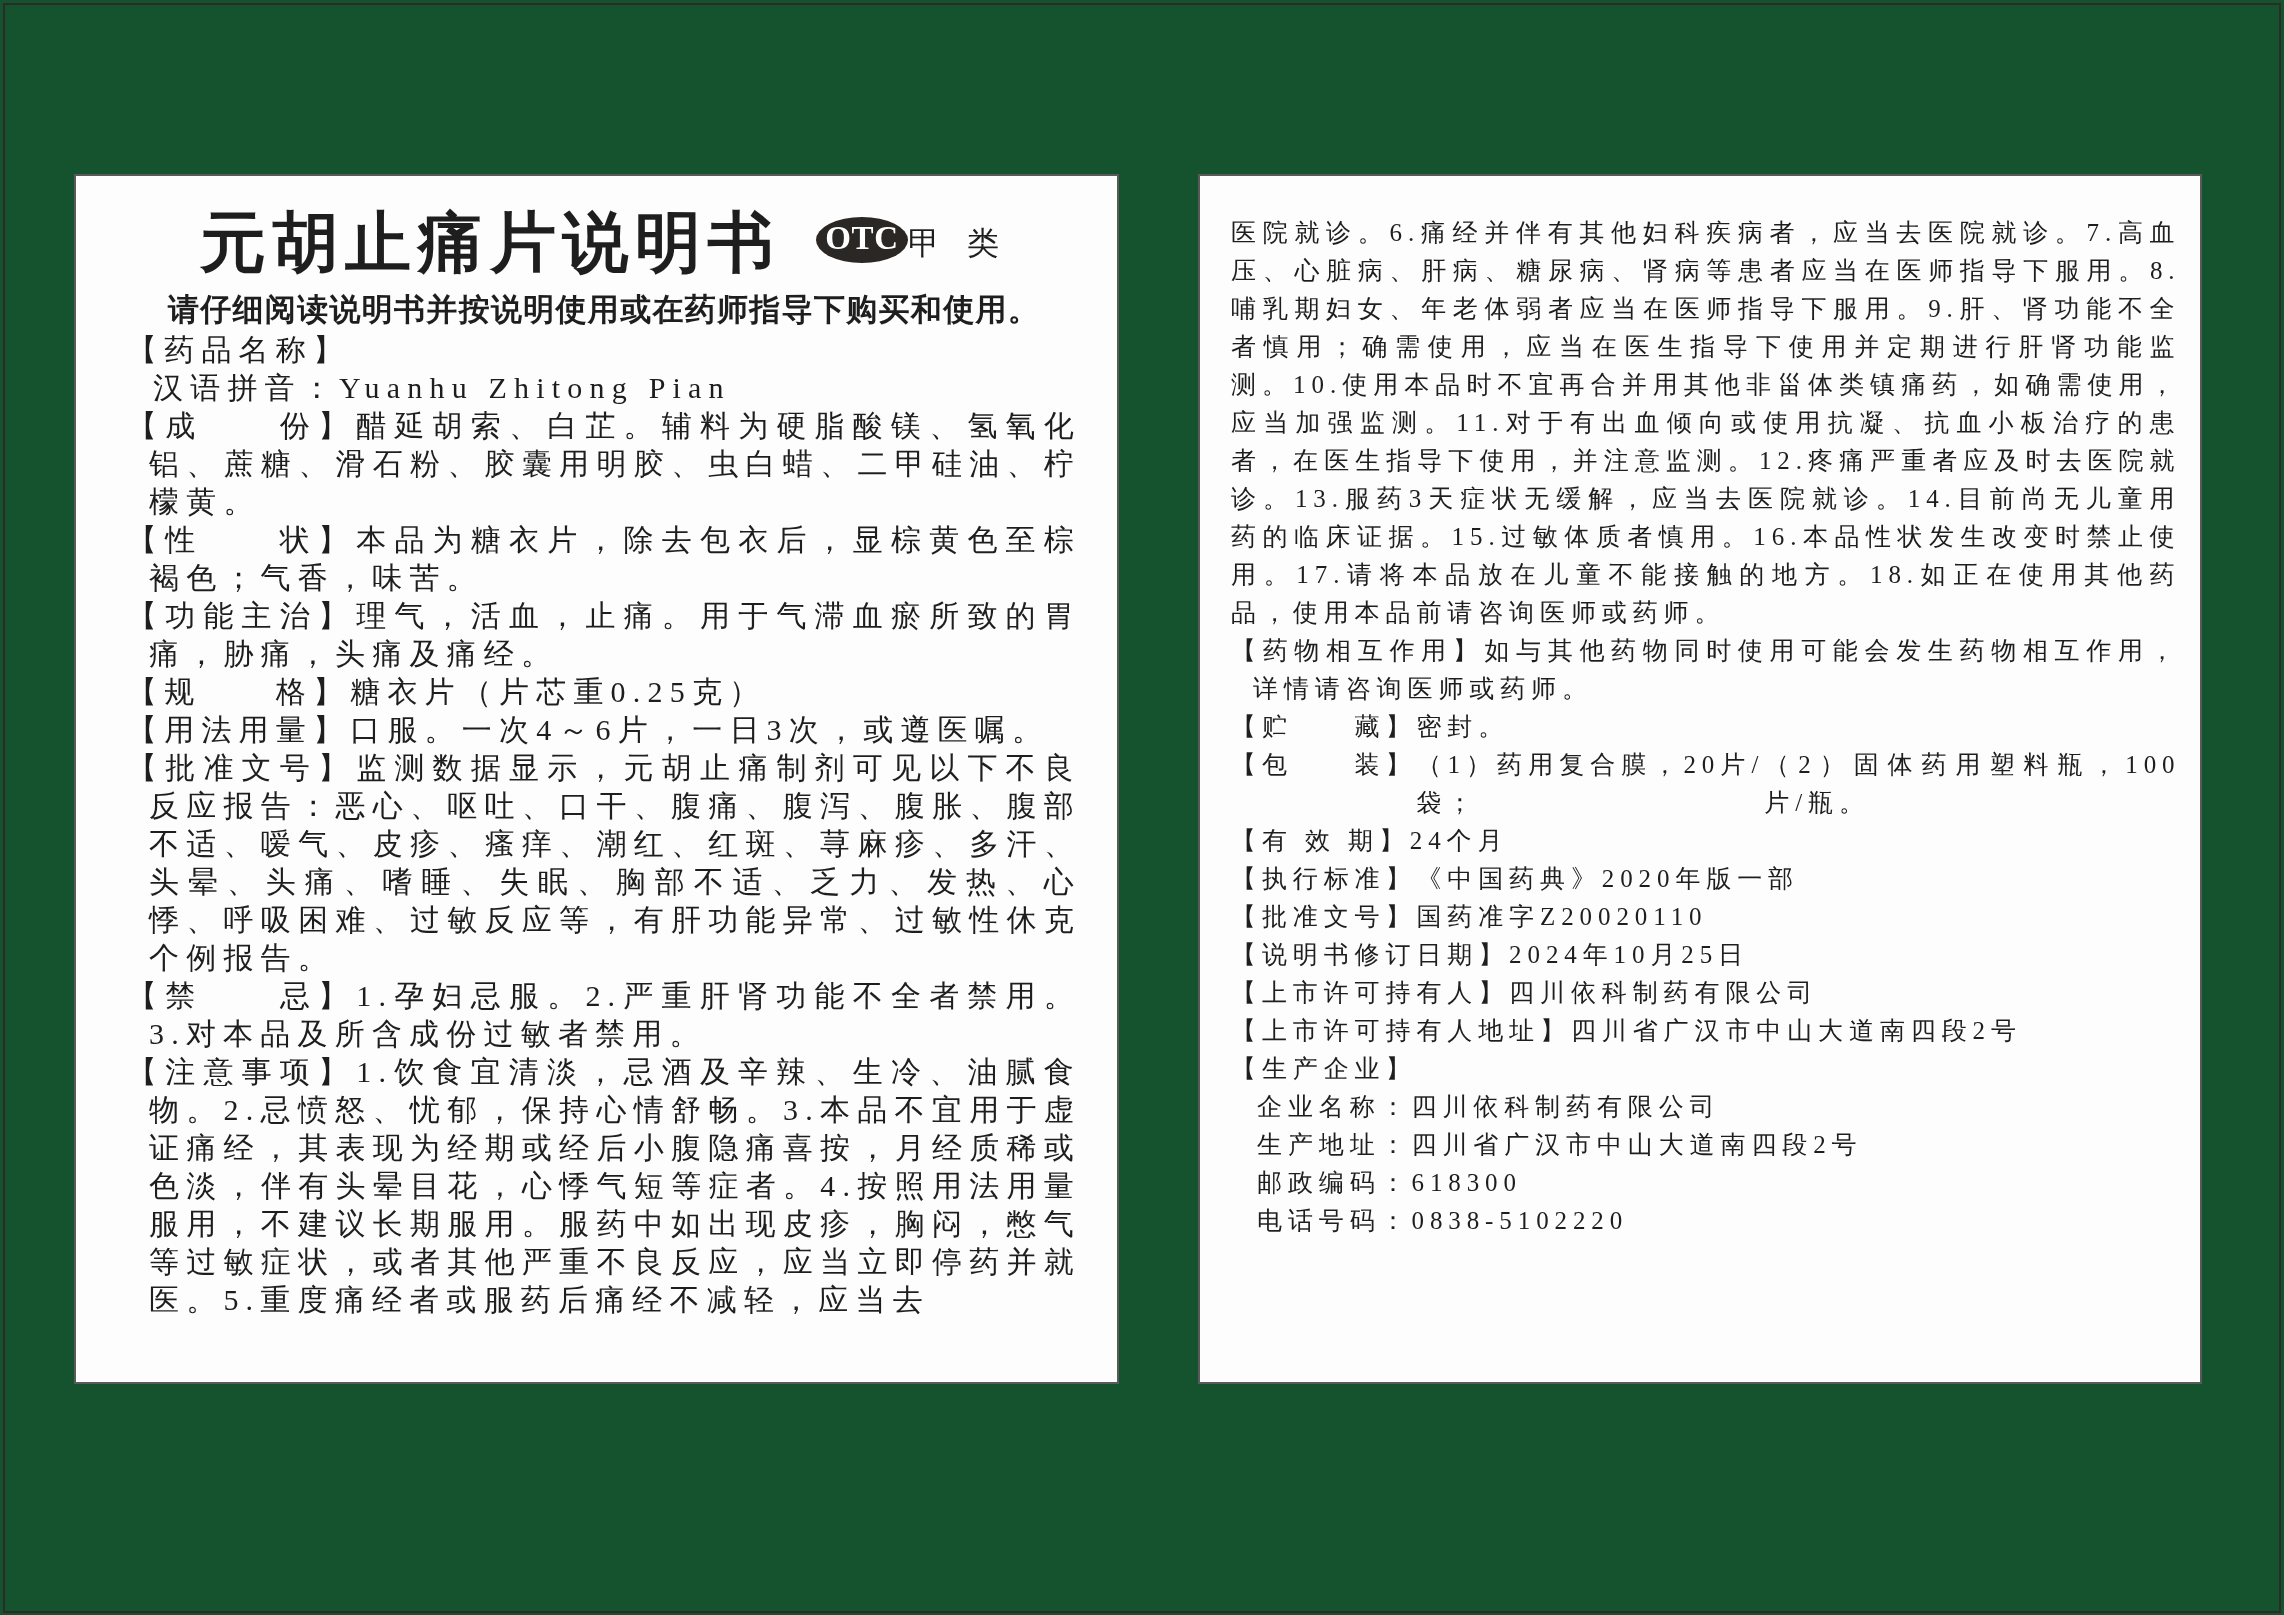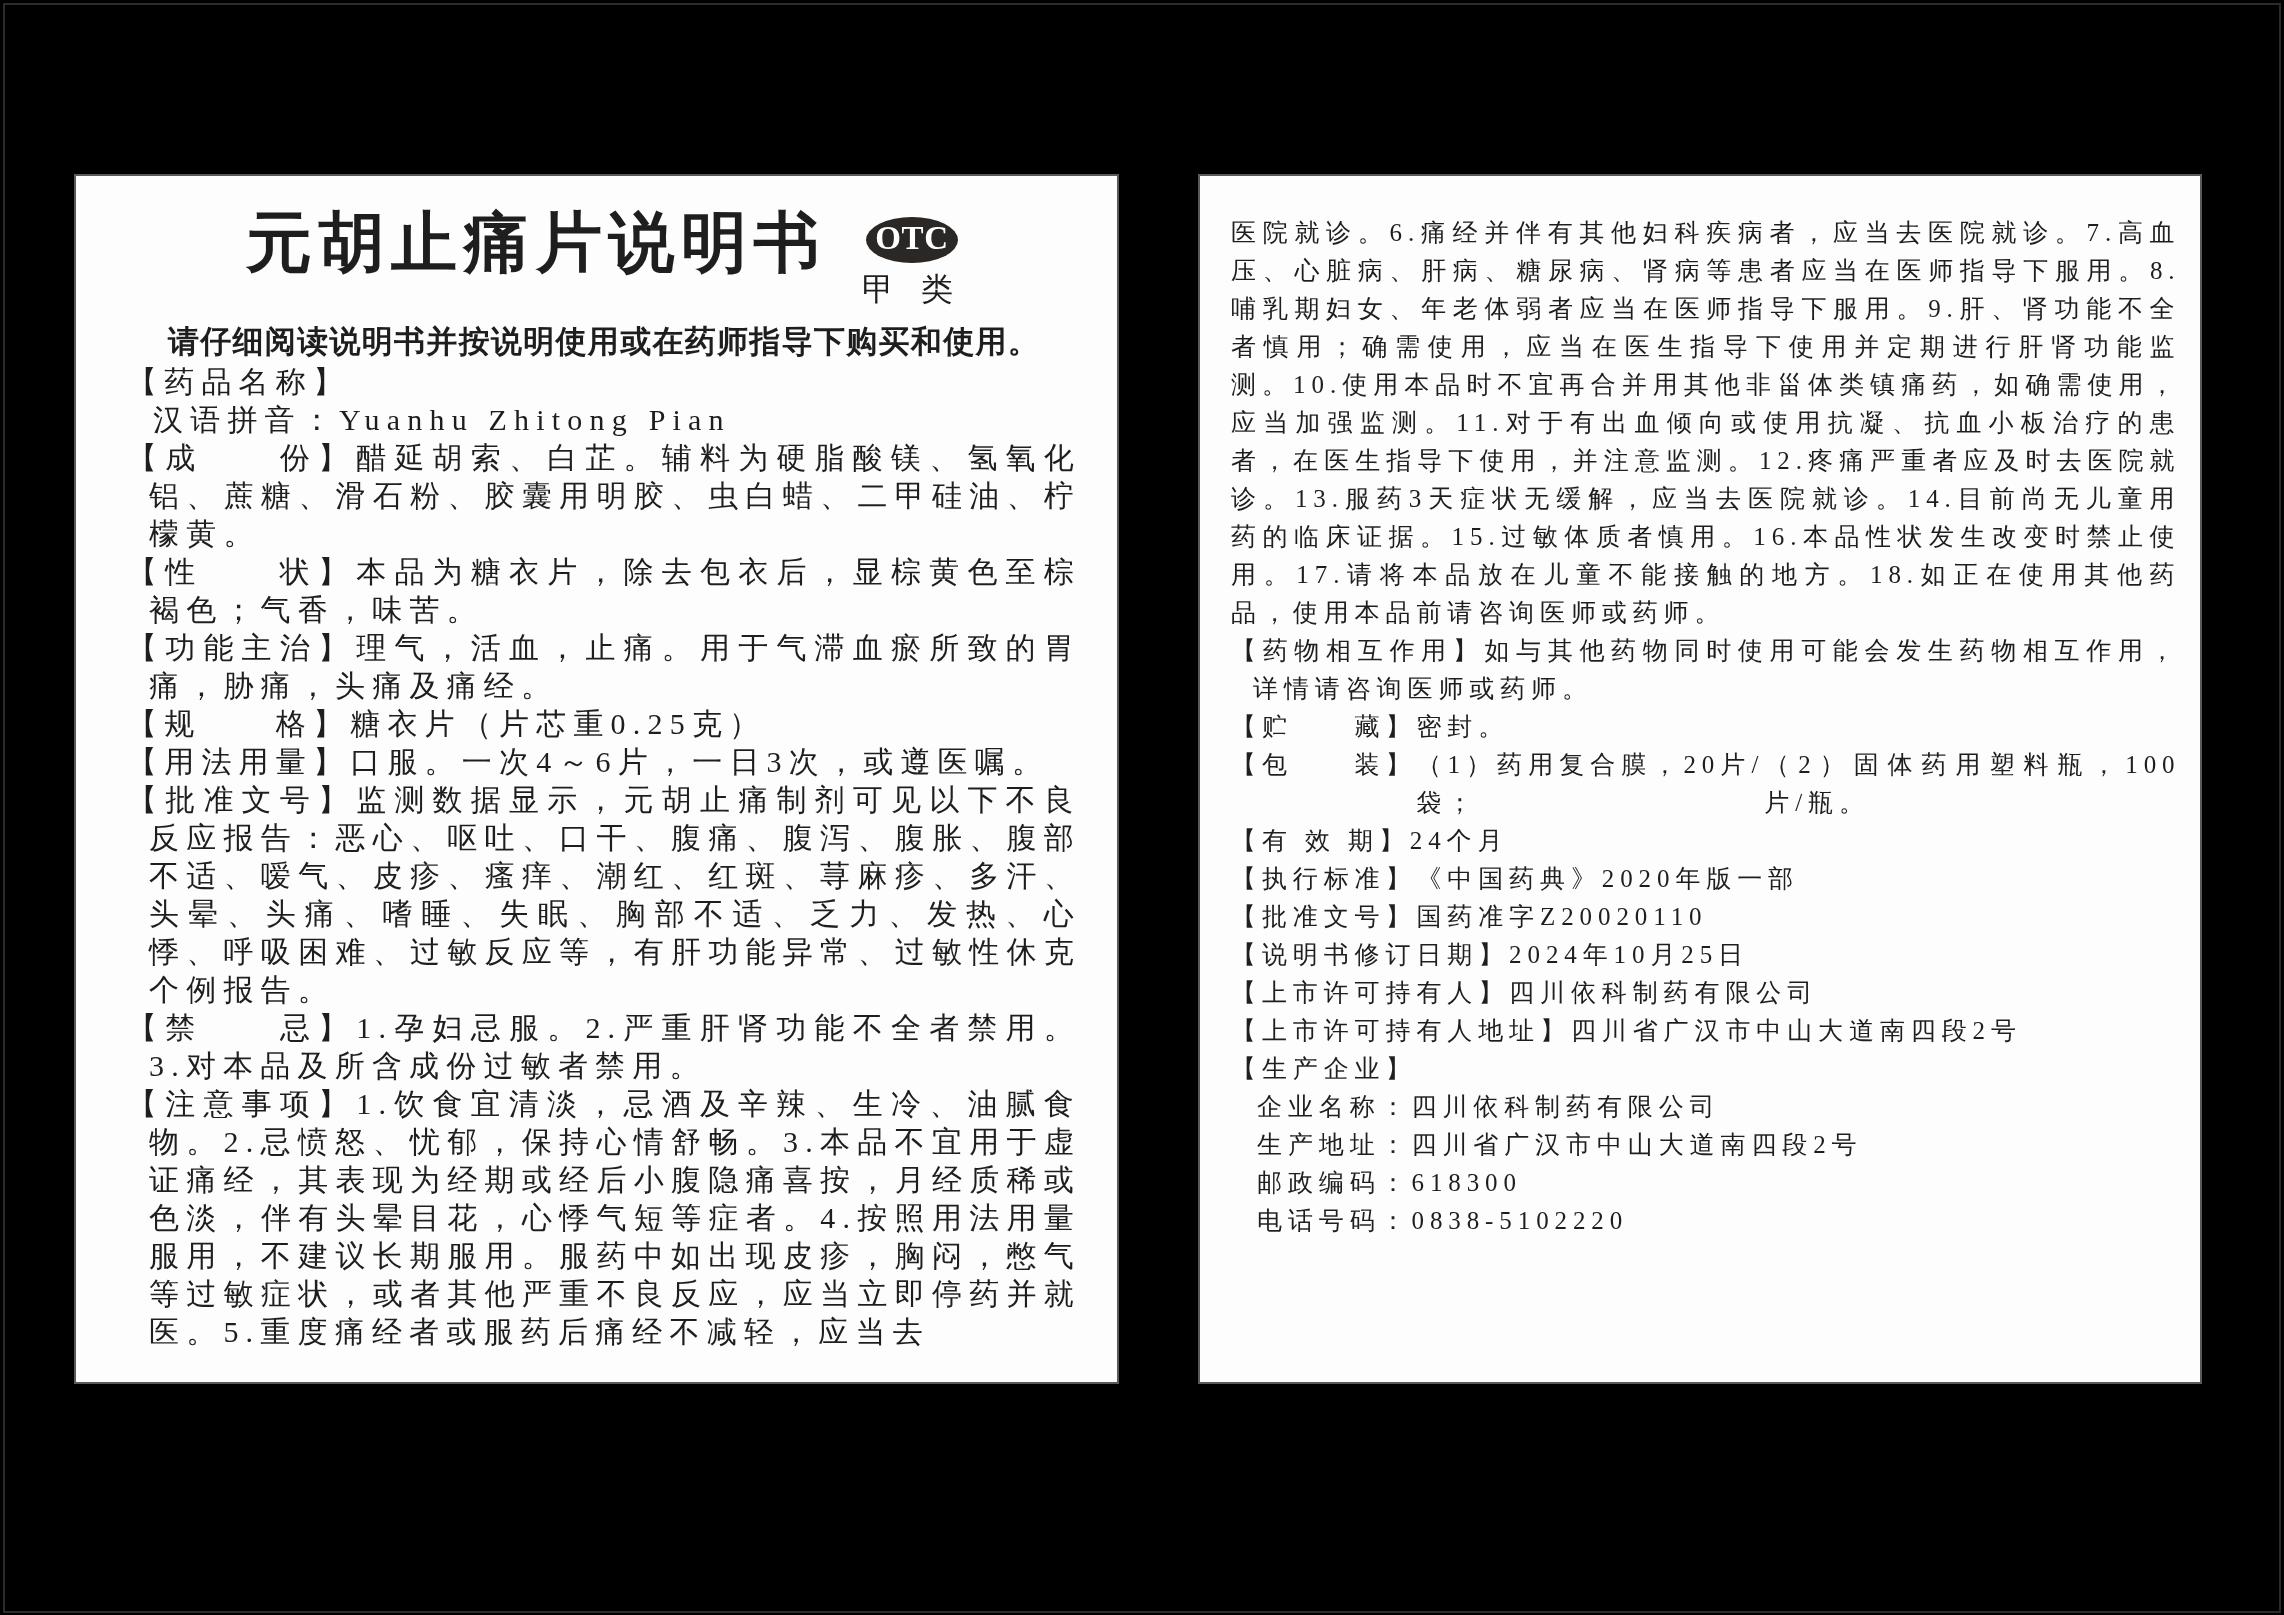--- a/index.html
+++ b/index.html
@@ -6,21 +6,21 @@
     margin: 0;
     padding: 0;
     background: #ffffff;
     font-family: "Liberation Serif", "DejaVu Serif", serif;
     color: #1e1e1e;
   }
   .canvas {
     position: relative;
     width: 2284px;
     height: 1616px;
-    background: #000000;
+    background: #14532d;
     overflow: hidden;
   }
   .outer-frame {
     position: absolute;
     left: 3.3px; top: 3.3px; right: 3.3px; bottom: 3.3px;
     border: 2.6px solid #2b2b2b;
     pointer-events: none;
   }
   .panel {
     position: absolute;
@@ -53,22 +53,22 @@
   }
   .doc-title {
     font-size: 66px;
     font-weight: bold;
     letter-spacing: 6.5px;
     line-height: 1.12;
     white-space: nowrap;
   }
   .otc-block {
     display: flex;
-    flex-direction: column;
-    align-items: center;
+    flex-direction: row;
+    align-items: flex-start;
     margin-top: 10.4px;
     flex: 0 0 auto;
   }
   .otc-ellipse {
     width: 92px;
     height: 46px;
     background: #2b2724;
     border-radius: 50%;
     display: flex;
     align-items: center;

